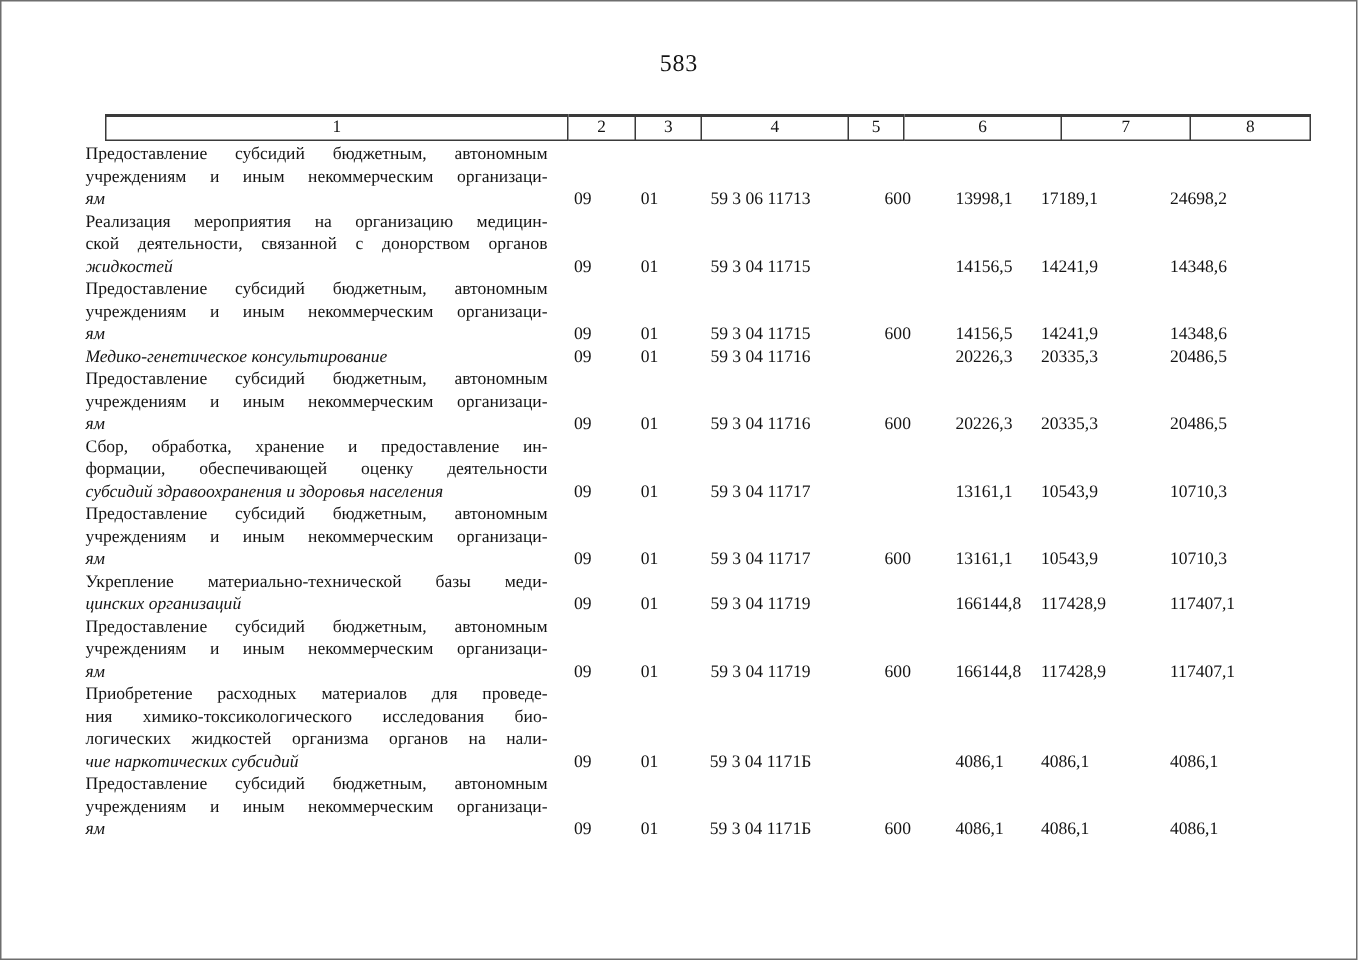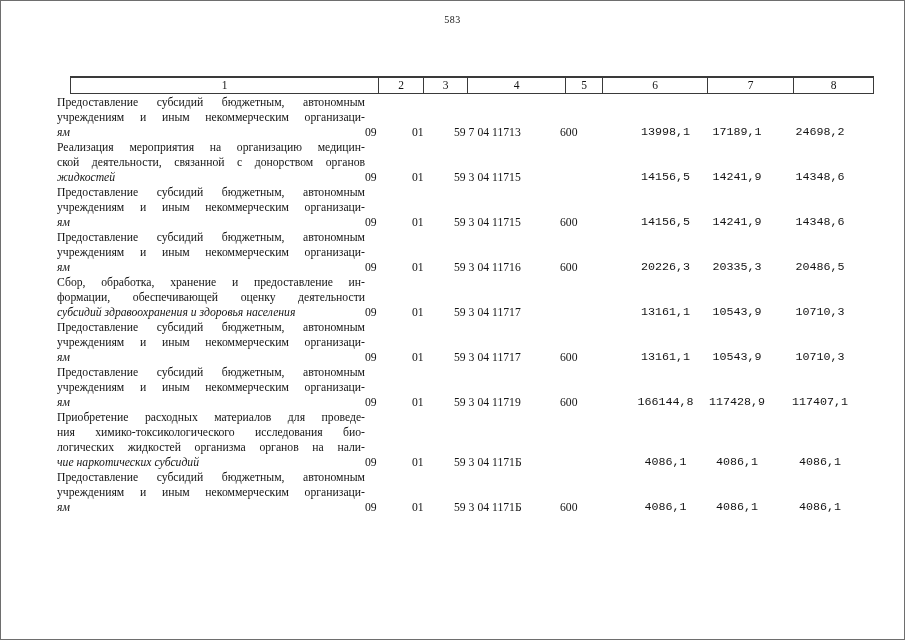--- a/index.html
+++ b/index.html
@@ -11,23 +11,23 @@
     font-family: "Liberation Serif", "DejaVu Serif", serif;
     color: #141414;
   }
   .page-frame {
     position: absolute; inset: 0;
     border: 1px solid #6e6e6e;
     pointer-events: none;
   }
   .page-number {
     position: absolute;
-    top: 14px; left: 0; width: 905px;
+    top: 34px; left: 0; width: 905px;
     text-align: center;
-    font-size: 10px;
+    font-size: 16px;
     letter-spacing: 0.5px;
   }
   table { border-spacing: 0; }
   .hdr {
     position: absolute;
     left: 70px; top: 76px;
     border-collapse: collapse;
     table-layout: fixed;
     width: 803px;
   }
@@ -50,22 +50,22 @@
     font-size: 11.7px;
   }
   .bodytbl td {
     padding: 0;
     vertical-align: bottom;
     line-height: 15px;
   }
   .c1 { padding-left: 10px; padding-right: 1px; }
   .c1 .ln { text-align: justify; text-align-last: justify; }
   .c1 .ln:last-child { text-align-last: left; font-style: italic; }
-  .cc { white-space: nowrap; margin-top: 44px; }
-  .num { text-align: center; white-space: nowrap; padding-right: 1px; font-family: Liberation Mono, monospace; }
+  .cc { text-align: center; white-space: nowrap; margin-top: 44px; }
+  .num { text-align: left; white-space: nowrap; padding-right: 1px; }
 </style>
 </head>
 <body>
 
 <div class="page-frame"></div>
 
 <div class="page-number">583</div>
 
 <table class="hdr">
   <colgroup>
@@ -105,21 +105,21 @@
   </colgroup>
   <tbody>
       <tr>
     <td class="c1">
           <div class="ln">Предоставление субсидий бюджетным, автономным</div>
           <div class="ln">учреждениям и иным некоммерческим организаци-</div>
           <div class="ln">ям</div>
         </td>
     <td class="cc cv">09</td>
     <td class="cc cv">01</td>
-    <td class="cc cv">59 7 04 11713</td>
+    <td class="cc cv">59 3 06 11713</td>
     <td class="cc cv">600</td>
     <td class="num cv">13998,1</td>
     <td class="num cv">17189,1</td>
     <td class="num cv">24698,2</td>
   </tr>
       <tr>
     <td class="c1">
           <div class="ln">Реализация мероприятия на организацию медицин-</div>
           <div class="ln">ской деятельности, связанной с донорством органов</div>
           <div class="ln">жидкостей</div>
@@ -141,34 +141,46 @@
     <td class="cc cv">09</td>
     <td class="cc cv">01</td>
     <td class="cc cv">59 3 04 11715</td>
     <td class="cc cv">600</td>
     <td class="num cv">14156,5</td>
     <td class="num cv">14241,9</td>
     <td class="num cv">14348,6</td>
   </tr>
       <tr>
     <td class="c1">
-          <div class="ln">Предоставление субсидий бюджетным, автономным</div>
-          <div class="ln">учреждениям и иным некоммерческим организаци-</div>
-          <div class="ln">ям</div>
+          <div class="ln">Медико-генетическое консультирование</div>
         </td>
     <td class="cc cv">09</td>
     <td class="cc cv">01</td>
     <td class="cc cv">59 3 04 11716</td>
-    <td class="cc cv">600</td>
+    <td class="cc cv"></td>
     <td class="num cv">20226,3</td>
     <td class="num cv">20335,3</td>
     <td class="num cv">20486,5</td>
   </tr>
       <tr>
     <td class="c1">
+          <div class="ln">Предоставление субсидий бюджетным, автономным</div>
+          <div class="ln">учреждениям и иным некоммерческим организаци-</div>
+          <div class="ln">ям</div>
+        </td>
+    <td class="cc cv">09</td>
+    <td class="cc cv">01</td>
+    <td class="cc cv">59 3 04 11716</td>
+    <td class="cc cv">600</td>
+    <td class="num cv">20226,3</td>
+    <td class="num cv">20335,3</td>
+    <td class="num cv">20486,5</td>
+  </tr>
+      <tr>
+    <td class="c1">
           <div class="ln">Сбор, обработка, хранение и предоставление ин-</div>
           <div class="ln">формации, обеспечивающей оценку деятельности</div>
           <div class="ln">субсидий здравоохранения и здоровья населения</div>
         </td>
     <td class="cc cv">09</td>
     <td class="cc cv">01</td>
     <td class="cc cv">59 3 04 11717</td>
     <td class="cc cv"></td>
     <td class="num cv">13161,1</td>
     <td class="num cv">10543,9</td>
@@ -180,20 +192,33 @@
           <div class="ln">учреждениям и иным некоммерческим организаци-</div>
           <div class="ln">ям</div>
         </td>
     <td class="cc cv">09</td>
     <td class="cc cv">01</td>
     <td class="cc cv">59 3 04 11717</td>
     <td class="cc cv">600</td>
     <td class="num cv">13161,1</td>
     <td class="num cv">10543,9</td>
     <td class="num cv">10710,3</td>
+  </tr>
+      <tr>
+    <td class="c1">
+          <div class="ln">Укрепление материально-технической базы меди-</div>
+          <div class="ln">цинских организаций</div>
+        </td>
+    <td class="cc cv">09</td>
+    <td class="cc cv">01</td>
+    <td class="cc cv">59 3 04 11719</td>
+    <td class="cc cv"></td>
+    <td class="num cv">166144,8</td>
+    <td class="num cv">117428,9</td>
+    <td class="num cv">117407,1</td>
   </tr>
       <tr>
     <td class="c1">
           <div class="ln">Предоставление субсидий бюджетным, автономным</div>
           <div class="ln">учреждениям и иным некоммерческим организаци-</div>
           <div class="ln">ям</div>
         </td>
     <td class="cc cv">09</td>
     <td class="cc cv">01</td>
     <td class="cc cv">59 3 04 11719</td>

